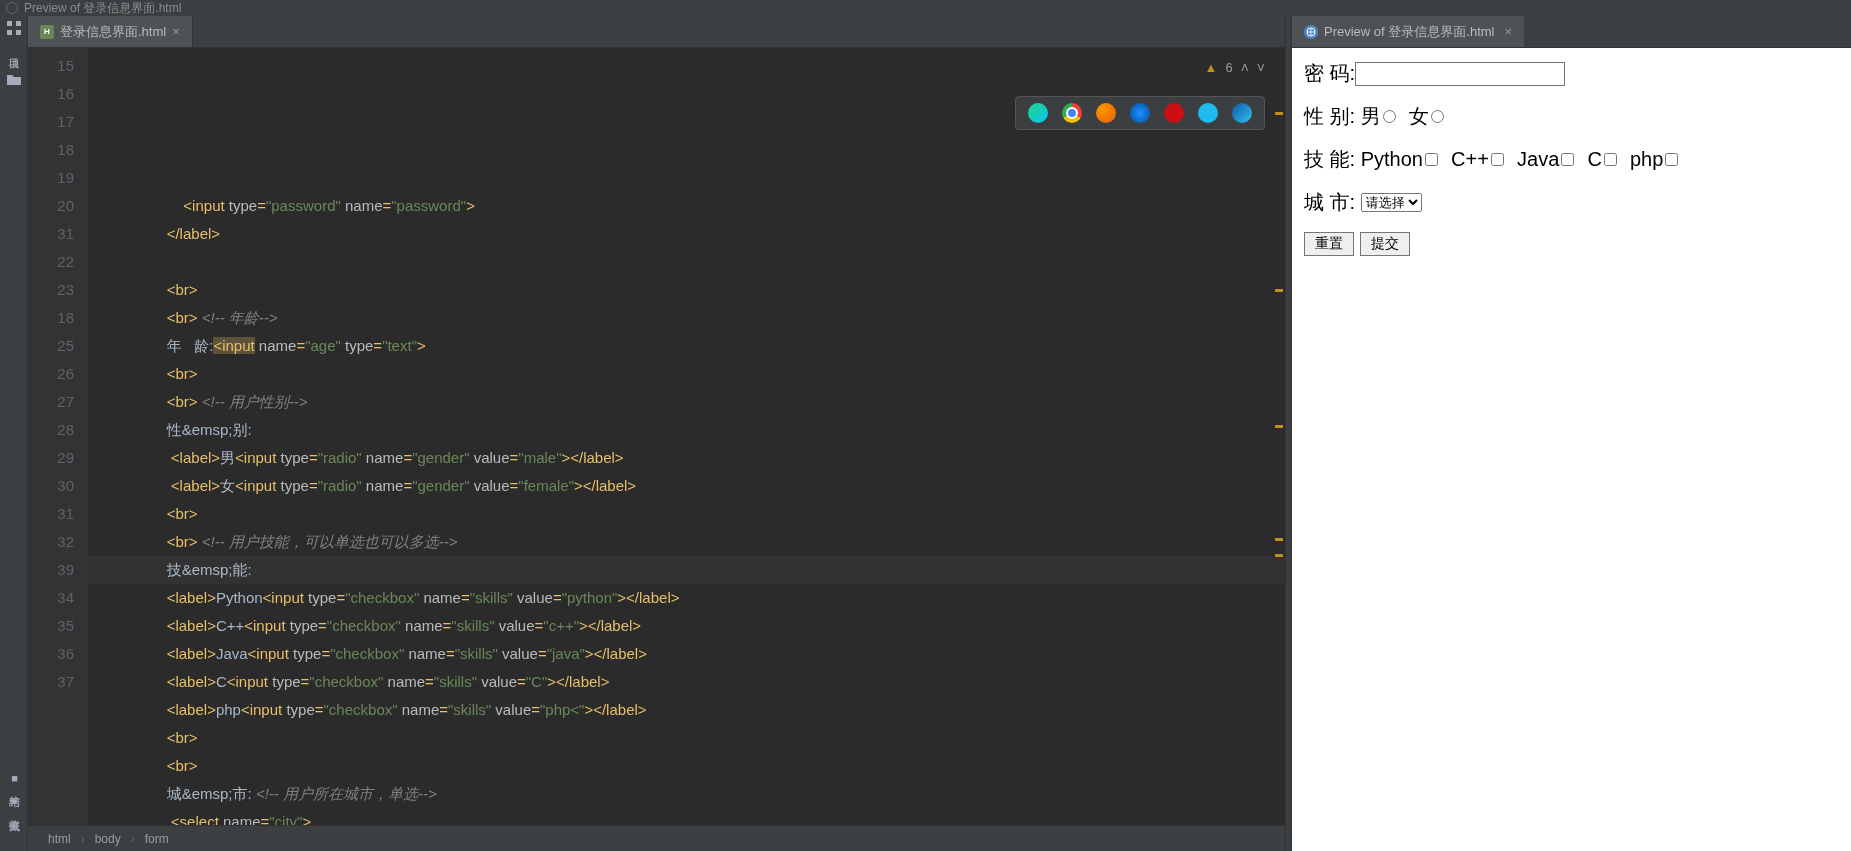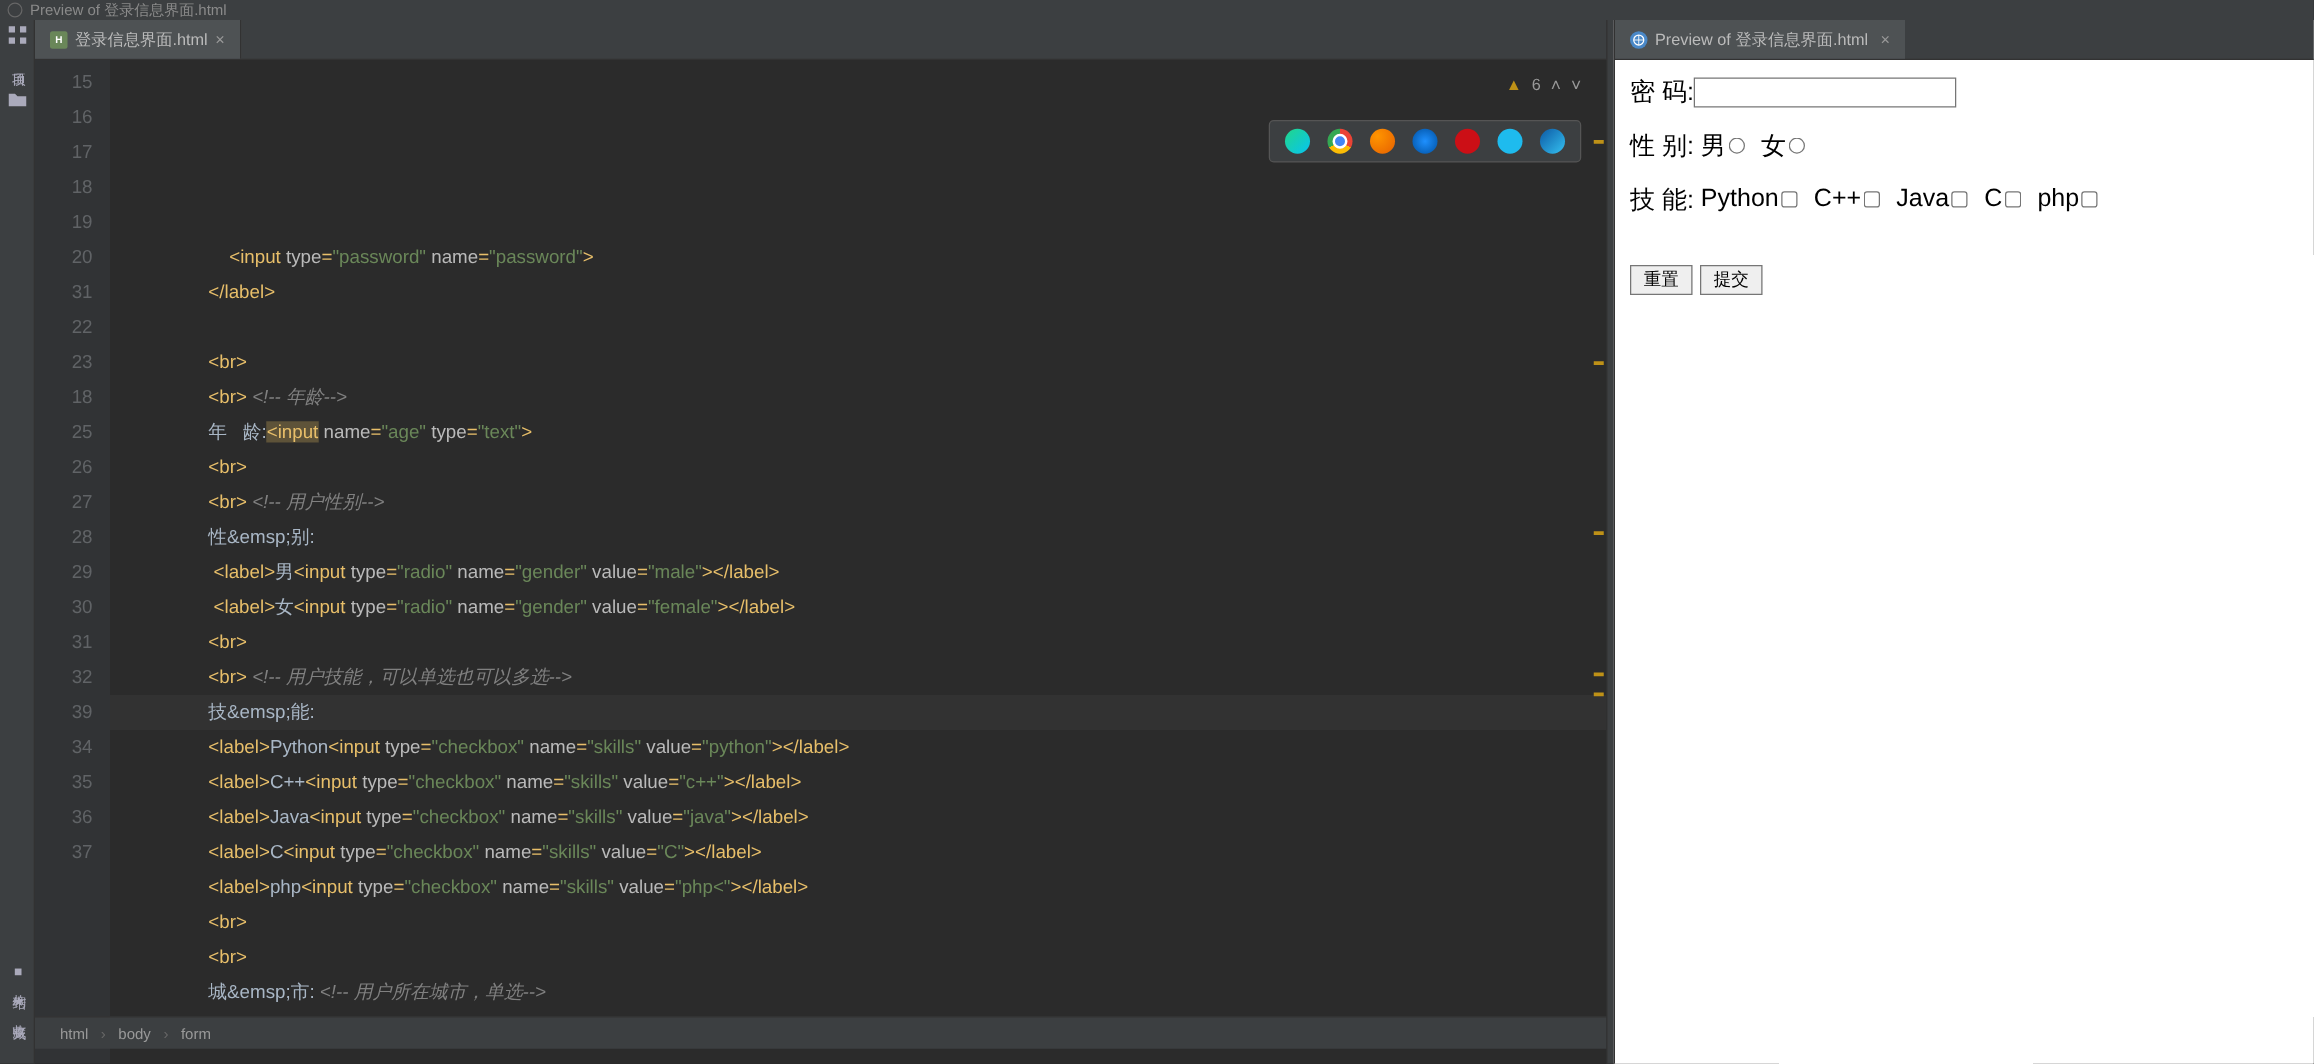--- a/index.html
+++ b/index.html
@@ -48,23 +48,23 @@
 .preview-tabs { height: 32px; background: #3c3f41; display: flex; border-bottom: 1px solid #323232; }
 .preview-tab { display: flex; align-items: center; gap: 6px; padding: 0 12px; background: #4e5254; color: #bbb; font-size: 13px; cursor: pointer; }
 .preview-tab .globe { width: 14px; height: 14px; border-radius: 50%; background: #4a88c7; display: flex; align-items: center; justify-content: center; }
 .preview-body { flex: 1; background: #fff; color: #000; padding: 12px; font-family: SimSun, serif; font-size: 20px; overflow: auto; }
 .preview-body .row { margin-bottom: 16px; display: flex; align-items: center; flex-wrap: wrap; }
 .preview-body .row label.fl { letter-spacing: 0; }
 .preview-body input[type="text"], .preview-body input[type="password"] { border: 1px solid #767676; height: 24px; width: 210px; font-size: 13px; padding: 0 2px; }
 .preview-body input[type="radio"], .preview-body input[type="checkbox"] { margin: 0 2px; }
 .preview-body select { font-size: 13px; }
 .preview-body textarea { width: 210px; height: 120px; border: 1px solid #767676; resize: both; }
-.preview-body button { padding: 2px 10px; font-size: 14px; border: 1px solid #767676; background: #efefef; cursor: pointer; margin-top: 23px; }
-
-.breadcrumb { position: absolute; bottom: 12px; left: 28px; height: 26px; background: #3c3f41; color: #999; font-size: 12px; display: flex; align-items: center; padding: 0 20px; gap: 10px; width: calc(100% - 28px - 560px - 6px); border-top: 1px solid #323232; }
+.preview-body button { padding: 2px 10px; font-size: 14px; border: 1px solid #767676; background: #efefef; cursor: pointer; }
+
+.breadcrumb { position: absolute; bottom: 0; left: 28px; height: 26px; background: #3c3f41; color: #999; font-size: 12px; display: flex; align-items: center; padding: 0 20px; gap: 10px; width: calc(100% - 28px - 560px - 6px); border-top: 1px solid #323232; }
 .breadcrumb .sep { color: #666; }
 
 .watermark { position: absolute; bottom: 6px; right: 10px; color: #ffffff; font-size: 12px; z-index: 5; }
 .left-lower { position: absolute; bottom: 40px; left: 0; width: 28px; display: flex; flex-direction: column; align-items: center; gap: 8px; }
 .left-lower .vertical-text { writing-mode: vertical-rl; font-size: 11px; color: #aab; }
 </style>
 </head>
 <body>
 
 <div class="titlebar">
@@ -173,20 +173,24 @@
         <input type="password" style="">
       </div>
     <div class="row">
       <label class="fl">性   别:</label>&nbsp;
       <span>男</span><input type="radio" name="g" style="">&nbsp;&nbsp;
       <span>女</span><input type="radio" name="g" style="">
     </div>
     <div class="row" id="skills-row">
       <label class="fl">技   能:</label>&nbsp;
     <span>Python</span><input type="checkbox" style="">&nbsp;&nbsp;<span>C++</span><input type="checkbox" style="">&nbsp;&nbsp;<span>Java</span><input type="checkbox" style="">&nbsp;&nbsp;<span>C</span><input type="checkbox" style="">&nbsp;&nbsp;<span>php</span><input type="checkbox" style="">&nbsp;&nbsp;</div>
+    <div class="row">
+      <label class="fl">城   市:</label>&nbsp;
+      <select><option>请选择</option></select>
+    </div>
     <div class="row" style="gap:6px">
       <button>重置</button>
       <button>提交</button>
     </div>
   </div>
 </div>
 
 <div class="breadcrumb">
   <span>html</span>
   <span class="sep">›</span>

